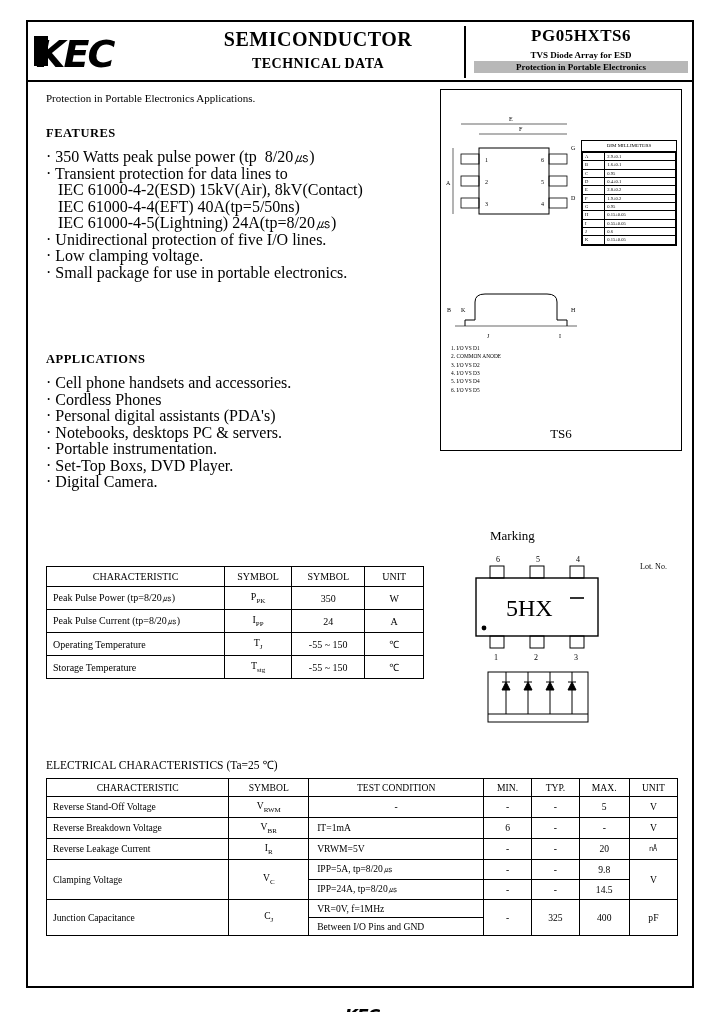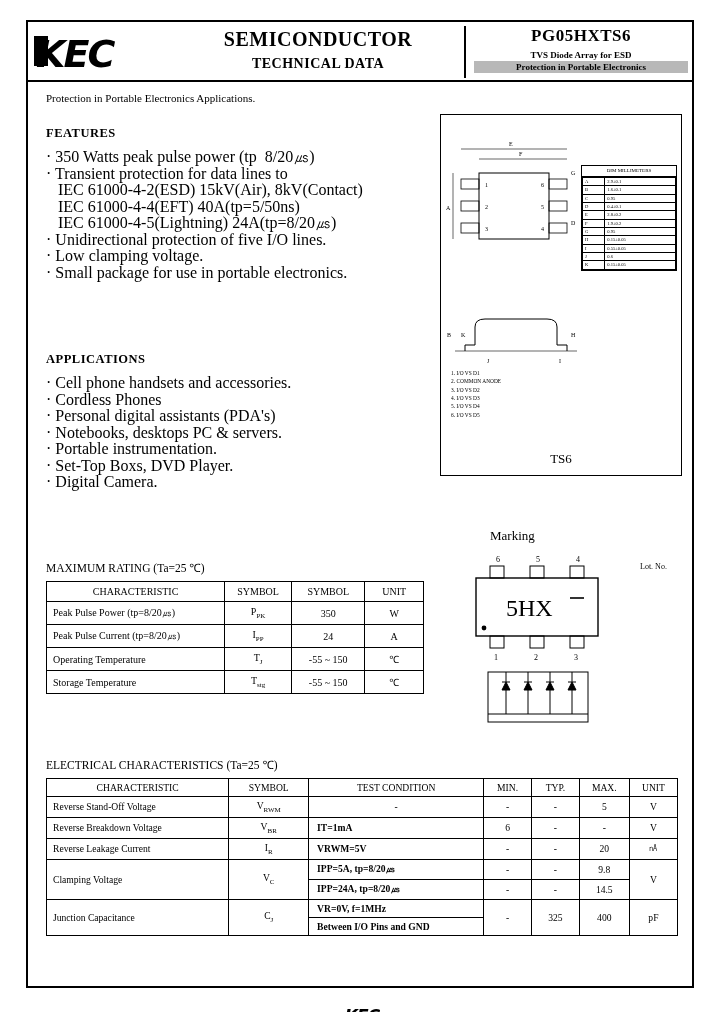--- a/index.html
+++ b/index.html
@@ -56,21 +56,21 @@
   .sec-title { font-size:12.5px; font-weight:bold; letter-spacing:0.5px; }
   .bullets { font-size:16px; line-height:16.5px; }
   .bullets div { white-space:pre; }
   #features { position:absolute; left:18px; top:104px; width:400px; }
   #features .list { margin-top:8px; }
   #applications { position:absolute; left:18px; top:330px; width:400px; }
   #applications .list { margin-top:8px; }
 
   
   .pkgbox {
-    position:absolute; left:412px; top:92px; width:240px; height:360px;
+    position:absolute; left:412px; top:67px; width:240px; height:360px;
     border:1px solid #000;
     background:#fff;
   }
   .pkg-label {
     position:absolute; left:0; bottom:8px; width:100%; text-align:center;
     font-size:13px;
   }
   .dimtable {
     position:absolute; right:4px; top:50px; width:94px;
     border:1px solid #000; font-size:4.6px; line-height:1.6;
@@ -99,21 +99,21 @@
   #maxrating th { font-weight:normal; text-align:center; font-size:10px; }
   #maxrating td.char { text-align:left; padding-left:6px; }
   #maxrating td.ctr { text-align:center; }
 
   #elec { position:absolute; left:18px; top:735px; width:632px; }
   #elec table { border-collapse:collapse; width:632px; margin-top:6px; font-size:9.6px; }
   #elec th, #elec td { border:1px solid #000; padding:3px 3px; }
   #elec th { font-weight:normal; text-align:center; }
   #elec td.char { text-align:left; padding-left:6px; }
   #elec td.ctr { text-align:center; }
-  #elec td.cond { text-align:left; padding-left:8px;font-weight:bold; }
+  #elec td.cond { text-align:left; padding-left:8px; }
 
   sub { font-size:7px; }
 
   
   .footer { position:absolute; left:0; bottom:-26px; width:668px; font-size:10px; }
   .f-logo { position:absolute; left:0; top:-6px; width:668px; text-align:center;
             font-family:"DejaVu Sans", sans-serif; font-weight:bold; font-style:italic;
             font-size:17px; letter-spacing:-1px;}
 </style>
 </head>
@@ -318,21 +318,20 @@
 
         <polygon points="110,140 118,140 114,132"></polygon>
         <line x1="110" y1="132" x2="118" y2="132"></line>
         <line x1="114" y1="140" x2="114" y2="164"></line>
         <line x1="114" y1="122" x2="114" y2="132"></line>
       </g>
     </svg>
   </div>
 
   <div id="maxrating">
-    <div class="tbl-title">MAXIMUM RATING  (Ta=25 ℃)</div>
     <table>
       <tbody>
           <tr>
         <th style="width:190px">CHARACTERISTIC</th>
         <th style="width:62px">SYMBOL</th>
         <th style="width:70px">SYMBOL</th>
         <th style="width:56px">UNIT</th>
       </tr>
       <tr>
         <td class="char">Peak Pulse Power (tp=8/20㎲)</td>

